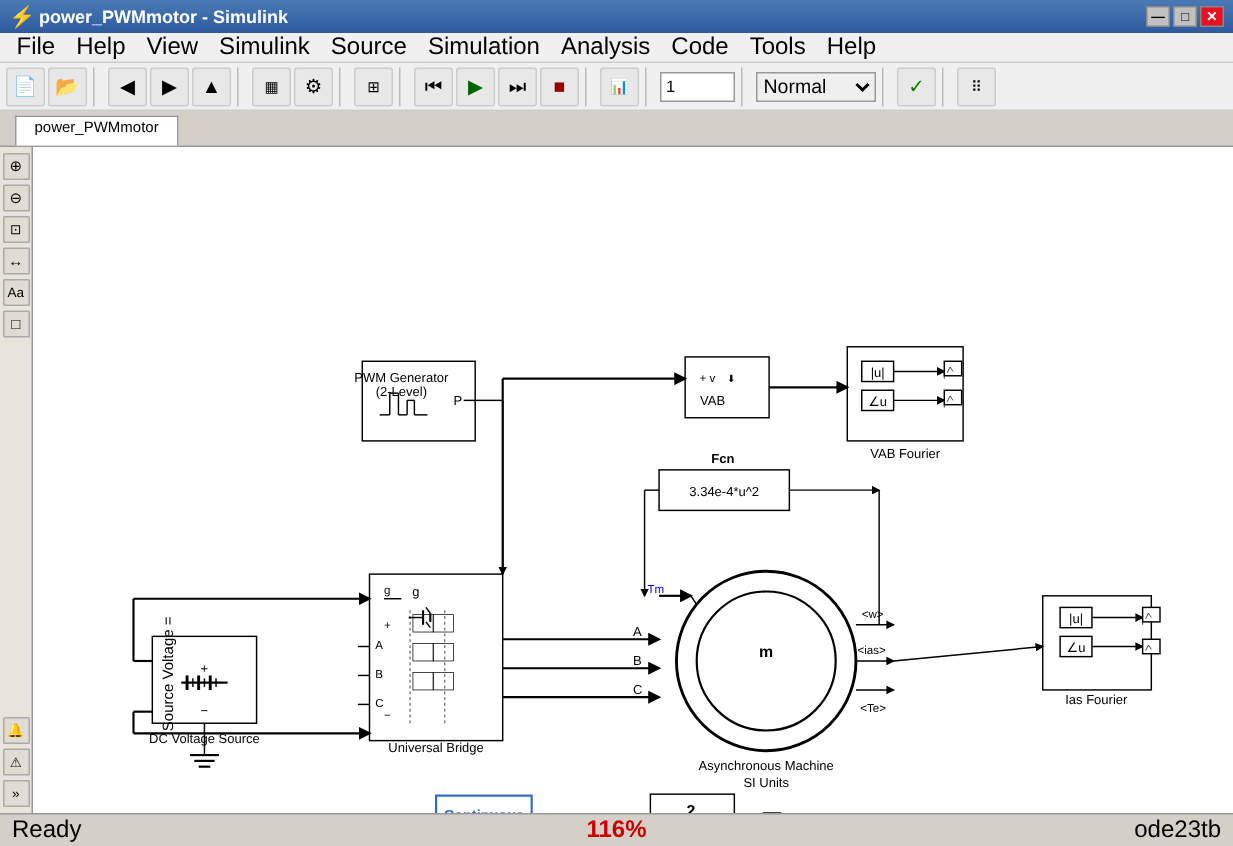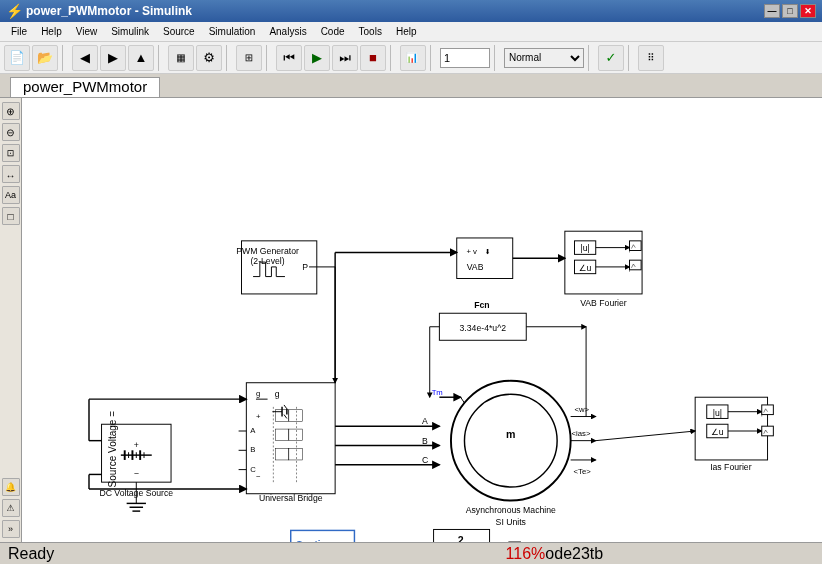--- a/index.html
+++ b/index.html
@@ -29,21 +29,21 @@
     }
 
     
     .menu-bar {
       background: #f0f0f0;
       height: 20px;
       display: flex;
       align-items: center;
       border-bottom: 1px solid #ccc;
       padding: 0 4px;
-      font-size: 10px;
+      font-size: 16px;
     }
     .menu-item {
       padding: 1px 7px;
       cursor: pointer;
     }
 
     
     .toolbar {
       background: #f0f0f0;
       height: 32px;
@@ -61,41 +61,41 @@
       cursor: pointer; font-size: 13px;
       border-radius: 2px;
     }
     .toolbar-sep { width: 6px; height: 26px; border-left: 1px solid #bbb; margin: 0 2px; }
     .toolbar-input {
       width: 50px; height: 20px;
       border: 1px solid #999; padding: 1px 3px; font-size: 11px;
     }
     .toolbar-select {
       width: 80px; height: 20px;
-      border: 1px solid #999; font-size: 10px;
+      border: 1px solid #999; font-size: 13px;
     }
 
     
     .tab-bar {
       background: #d4d0c8;
       height: 24px;
       display: flex;
       align-items: flex-end;
       padding-left: 10px;
       border-bottom: 1px solid #999;
     }
     .tab {
       background: #e8e4dc;
       border: 1px solid #999;
       border-bottom: none;
       padding: 2px 12px;
-      font-size: 15px;
+      font-size: 10px;
       cursor: pointer;
       height: 20px;
-      display: flex; align-items: flex-end;
+      display: flex; align-items: flex-start;
     }
     .tab.active { background: white; }
 
     
     .main-area {
       display: flex;
       flex: 1;
       height: calc(564px - 22px - 20px - 32px - 24px - 22px);
     }
 
@@ -131,22 +131,22 @@
     .status-bar {
       background: #d4d0c8;
       height: 22px;
       border-top: 1px solid #999;
       display: flex;
       align-items: center;
       padding: 0 8px;
       font-size: 16px;
     }
     .status-ready { flex: 1; }
-    .status-zoom { flex: 1; text-align: right; color: #c00; font-weight: normal; }
-    .status-solver { flex: 1; }
+    .status-zoom { flex: 1; text-align: center; color: #c00; font-weight: bold; }
+    .status-solver { flex: 1; text-align: right; }
 
     
     .canvas svg {
       position: absolute;
       top: 0; left: 0;
       width: 100%; height: 100%;
       pointer-events: none;
     }
   </style>
 </head>

